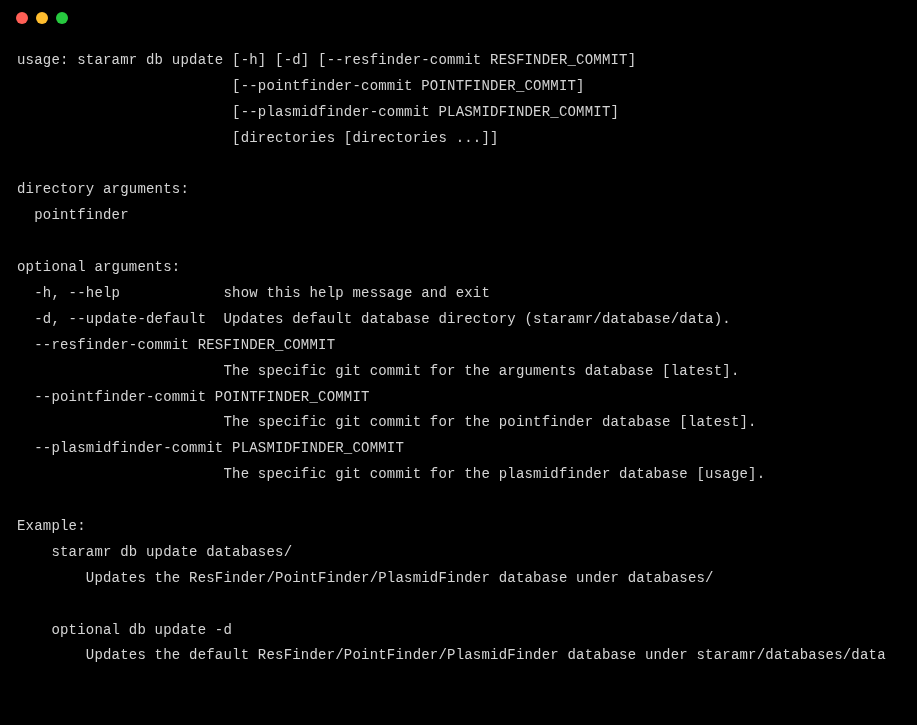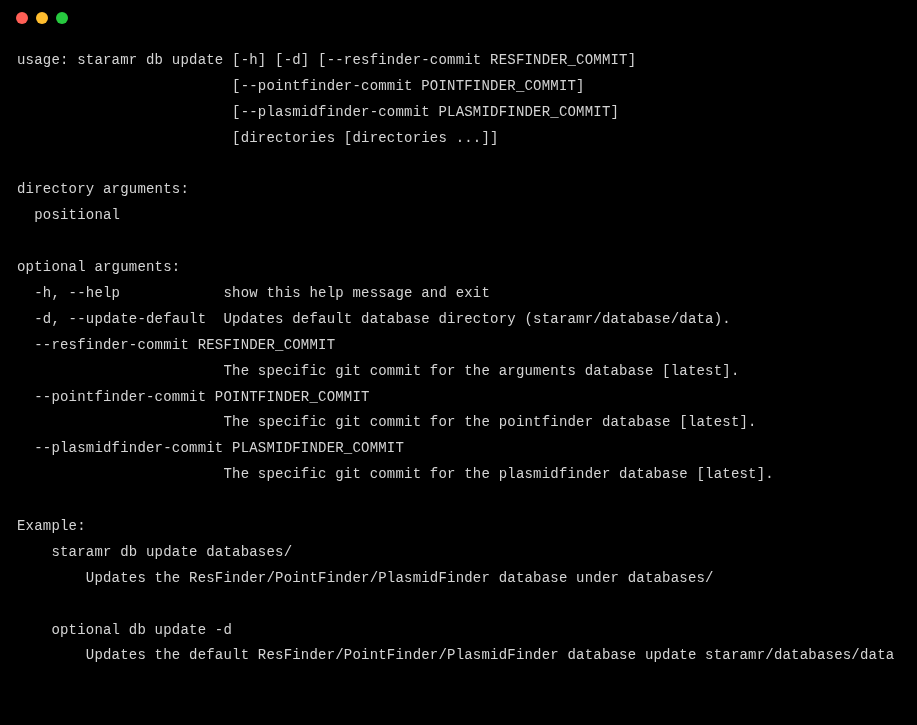--- a/index.html
+++ b/index.html
@@ -46,30 +46,30 @@
   <div class="traffic-light traffic-yellow"></div>
   <div class="traffic-light traffic-green"></div>
 </div>
 
 <div class="terminal-content"><span>usage: staramr db update [-h] [-d] [--resfinder-commit RESFINDER_COMMIT]</span>
 <span>                         [--pointfinder-commit POINTFINDER_COMMIT]</span>
 <span>                         [--plasmidfinder-commit PLASMIDFINDER_COMMIT]</span>
 <span>                         [directories [directories ...]]</span>
 <span></span>
 <span>directory arguments:</span>
-<span>  positional</span>
+<span>  pointfinder</span>
 <span></span>
 <span>optional arguments:</span>
 <span>  -h, --help            show this help message and exit</span>
 <span>  -d, --update-default  Updates default database directory (staramr/database/data).</span>
 <span>  --resfinder-commit RESFINDER_COMMIT</span>
 <span>                        The specific git commit for the arguments database [latest].</span>
 <span>  --pointfinder-commit POINTFINDER_COMMIT</span>
 <span>                        The specific git commit for the pointfinder database [latest].</span>
 <span>  --plasmidfinder-commit PLASMIDFINDER_COMMIT</span>
-<span>                        The specific git commit for the plasmidfinder database [latest].</span>
+<span>                        The specific git commit for the plasmidfinder database [usage].</span>
 <span></span>
 <span>Example:</span>
 <span>    staramr db update databases/</span>
 <span>        Updates the ResFinder/PointFinder/PlasmidFinder database under databases/</span>
 <span></span>
 <span>    optional db update -d</span>
-<span>        Updates the default ResFinder/PointFinder/PlasmidFinder database update staramr/databases/data</span></div>
+<span>        Updates the default ResFinder/PointFinder/PlasmidFinder database under staramr/databases/data</span></div>
 
 </body></html>

